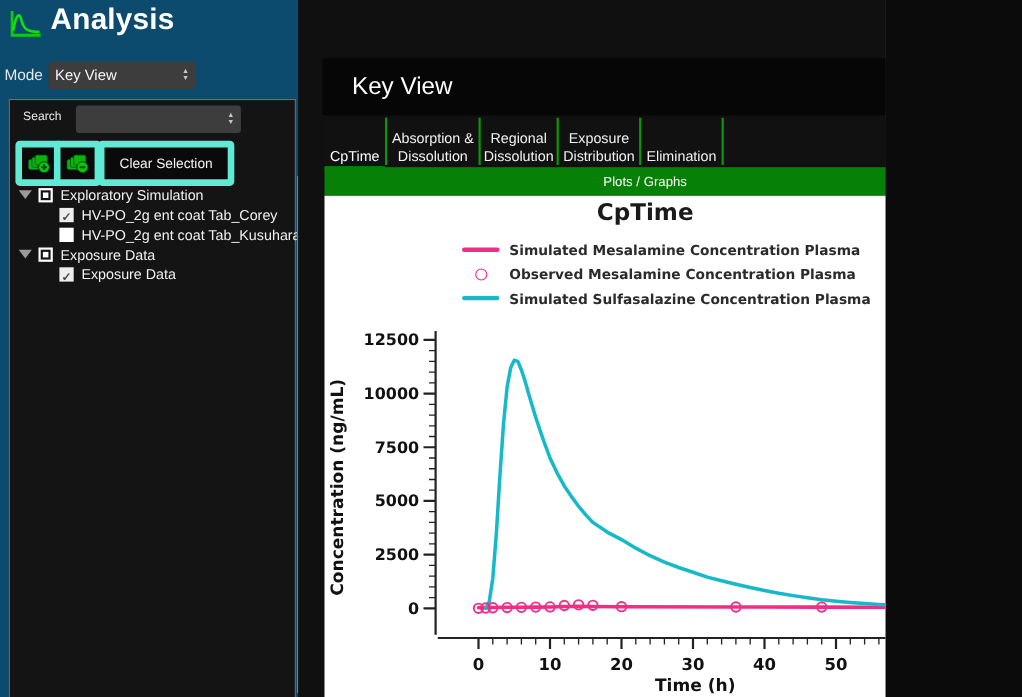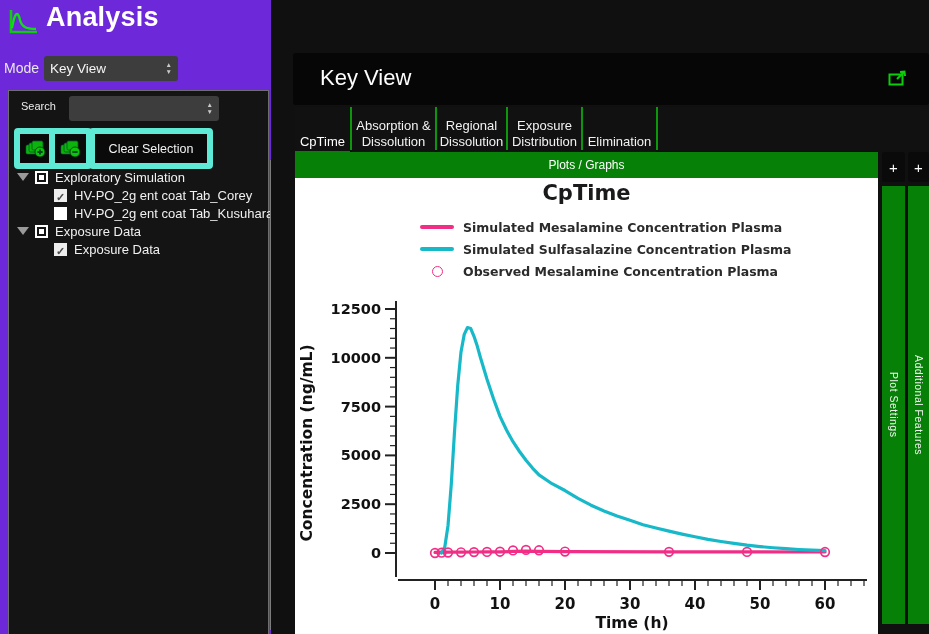--- a/index.html
+++ b/index.html
@@ -1,16 +1,16 @@
 <!DOCTYPE html>
 <html><head>
 <meta charset="utf-8">
 <style>
   html,body{margin:0;padding:0;background:#0b0b0b;}
-  #app{position:relative;width:929px;height:634px;background:#6d28d9;overflow:hidden;
+  #app{position:relative;width:805px;height:634px;background:#0c4a6e;overflow:hidden;
        font-family:"Liberation Sans", sans-serif;color:#f0f0f0;}
   .abs{position:absolute;}
 
   
   #app-title{left:46px;top:2px;font-size:27px;font-weight:bold;color:#fff;letter-spacing:0.2px;}
   #app-icon{left:7px;top:7px;width:33px;height:29px;}
 
   
   #mode-label{left:4px;top:60px;font-size:14px;color:#e8e8e8;}
   .combo{background:#3d3d3d;border-radius:3px;display:flex;align-items:center;
@@ -196,29 +196,29 @@
     <div id="chart-title">CpTime</div>
     <div id="legend">
       <div class="legend-row">
         <span class="legend-swatch">
             <span class="swatch-line" style="background: rgb(241, 46, 134);"></span>
           </span>
         <span class="legend-label">Simulated Mesalamine Concentration Plasma</span>
       </div>
       <div class="legend-row">
         <span class="legend-swatch">
+            <span class="swatch-circle" style="border-color: rgb(241, 46, 134);"></span>
+          </span>
+        <span class="legend-label">Observed Mesalamine Concentration Plasma</span>
+      </div>
+      <div class="legend-row">
+        <span class="legend-swatch">
             <span class="swatch-line" style="background: rgb(23, 185, 201);"></span>
           </span>
         <span class="legend-label">Simulated Sulfasalazine Concentration Plasma</span>
-      </div>
-      <div class="legend-row">
-        <span class="legend-swatch">
-            <span class="swatch-circle" style="border-color: rgb(241, 46, 134);"></span>
-          </span>
-        <span class="legend-label">Observed Mesalamine Concentration Plasma</span>
       </div>
     </div>
     <svg id="chart-svg" width="583" height="349" viewBox="0 0 583 349">
         <line x1="101" y1="16" x2="101" y2="292" stroke="#222" stroke-width="2"></line>
         <line x1="95" y1="258.24" x2="101" y2="258.24" stroke="#222" stroke-width="1.2"></line>
         <line x1="95" y1="248.48" x2="101" y2="248.48" stroke="#222" stroke-width="1.2"></line>
         <line x1="95" y1="238.72" x2="101" y2="238.72" stroke="#222" stroke-width="1.2"></line>
         <line x1="95" y1="228.96" x2="101" y2="228.96" stroke="#222" stroke-width="1.2"></line>
         <line x1="95" y1="209.44" x2="101" y2="209.44" stroke="#222" stroke-width="1.2"></line>
         <line x1="95" y1="199.68" x2="101" y2="199.68" stroke="#222" stroke-width="1.2"></line>

